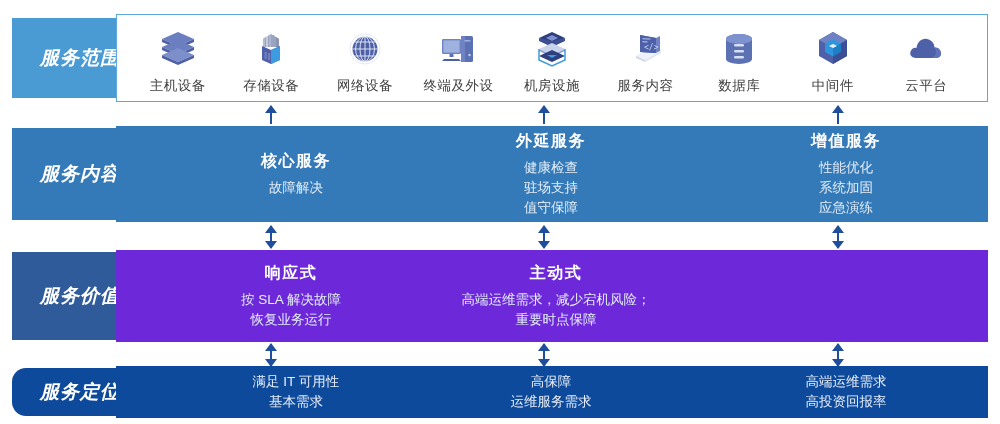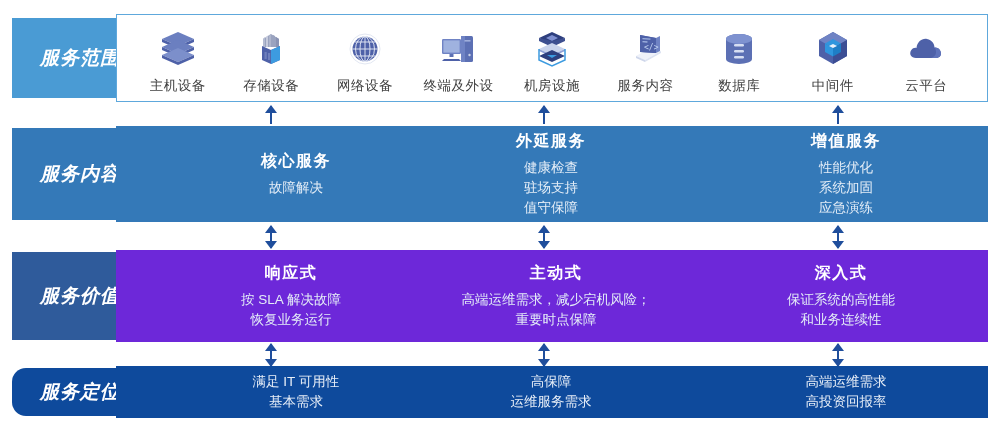--- a/index.html
+++ b/index.html
@@ -314,25 +314,20 @@
         <div class="col-line">按 SLA 解决故障</div>
         <div class="col-line">恢复业务运行</div>
       </div>
 
       <div class="col" style="left:300px;width:280px;">
         <div class="col-title">主动式</div>
         <div class="col-line">高端运维需求，减少宕机风险；</div>
         <div class="col-line">重要时点保障</div>
       </div>
 
-      <div class="col" style="left:595px;width:260px;">
-        <div class="col-title">深入式</div>
-        <div class="col-line">保证系统的高性能</div>
-        <div class="col-line">和业务连续性</div>
-      </div>
 
     </div>
   </div>
 
   <div class="arrow" style="left:264px;top:344px;height:22px;">
     <div class="stem"></div>
     <div class="head up"></div>
     <div class="head down"></div>
   </div>
   <div class="arrow" style="left:537px;top:344px;height:22px;">

